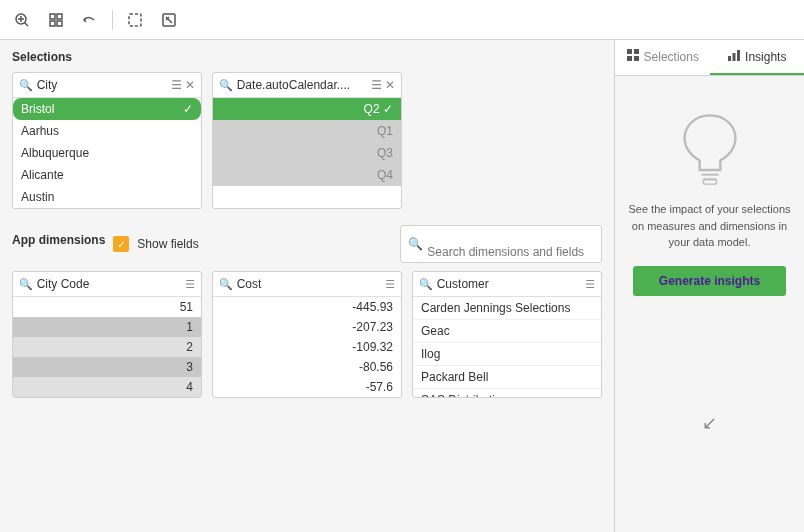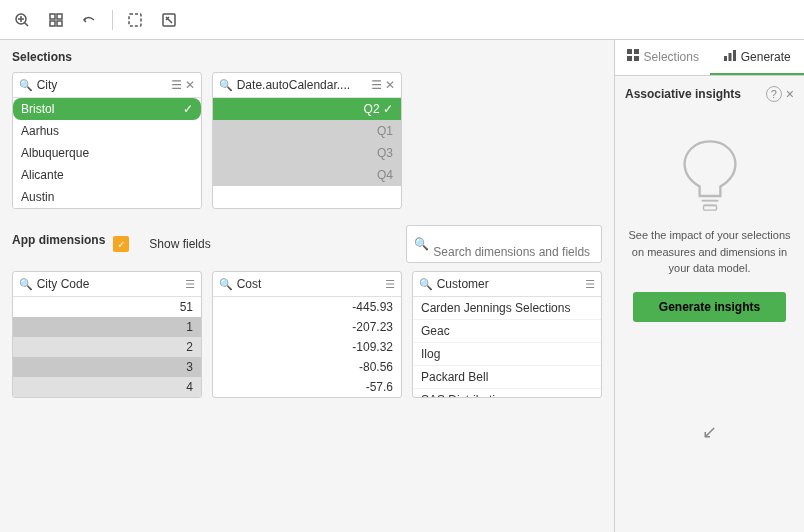--- a/index.html
+++ b/index.html
@@ -33,21 +33,21 @@
     .list-item.possible { background: #fff; color: #333; }
 
     .date-list-item { padding: 4px 8px; font-size: 12px; cursor: pointer; display: flex; align-items: center; justify-content: flex-end; }
     .date-list-item.selected { background: #4caf50; color: #fff; }
     .date-list-item.excluded { background: #d0d0d0; color: #888; }
 
     
     .app-dimensions-section { padding: 8px 12px 6px; background: #f5f5f5; }
     .app-dimensions-header { display: flex; align-items: center; gap: 8px; margin-bottom: 8px; }
     .show-fields-checkbox { width: 16px; height: 16px; background: #f5a623; border: none; border-radius: 2px; display: flex; align-items: center; justify-content: center; color: #fff; font-size: 10px; cursor: pointer; }
-    .show-fields-label { font-size: 12px; color: #333; margin-left: 12px; }
+    .show-fields-label { font-size: 12px; color: #333; }
 
     .search-bar { flex: 1; display: flex; align-items: center; gap: 4px; background: #fff; border: 1px solid #d0d0d0; border-radius: 3px; padding: 3px 7px; }
     .search-bar input { border: none; outline: none; font-size: 12px; flex: 1; background: transparent; }
 
     .dimension-cards { display: flex; gap: 10px; }
     .dimension-card { flex: 1; background: #fff; border: 1px solid #d0d0d0; border-radius: 3px; overflow: hidden; min-width: 0; }
     .dim-card-header { display: flex; align-items: center; padding: 5px 6px; border-bottom: 1px solid #e0e0e0; gap: 4px; }
     .dim-card-title { flex: 1; font-size: 12px; color: #333; overflow: hidden; text-overflow: ellipsis; white-space: nowrap; }
 
     .dim-list-item { padding: 4px 8px; font-size: 12px; color: #333; display: flex; justify-content: flex-end; }
@@ -70,21 +70,21 @@
     .insights-title { font-size: 12px; font-weight: 600; color: #333; }
     .insights-actions { display: flex; gap: 4px; align-items: center; }
     .insights-close { cursor: pointer; color: #888; font-size: 14px; }
     .insights-help { cursor: pointer; color: #888; font-size: 11px; width: 16px; height: 16px; border-radius: 50%; border: 1px solid #aaa; display: flex; align-items: center; justify-content: center; }
 
     .lightbulb-container { display: flex; justify-content: center; margin: 20px 0 15px; }
     .lightbulb-svg { width: 70px; height: 80px; }
 
     .insights-text { font-size: 11px; color: #555; text-align: center; line-height: 1.5; margin-bottom: 15px; }
 
-    .generate-btn { background: #4caf50; color: #000000; border: none; border-radius: 3px; padding: 8px 26px; font-size: 12px; cursor: pointer; font-weight: 600; align-self: center; }
+    .generate-btn { background: #4caf50; color: #4c1d95; border: none; border-radius: 3px; padding: 8px 26px; font-size: 12px; cursor: pointer; font-weight: 600; align-self: center; }
 
     .card-body { position: relative; max-height: 120px; overflow: hidden; }
 
     .app-dim-rows { max-height: 100px; overflow: hidden; }
   </style>
 </head>
 <body>
 
 <div class="toolbar">
   <button class="toolbar-btn" title="Zoom in">
@@ -262,32 +262,25 @@
         <span>Selections</span>
       </div>
       <div class="right-tab active">
         <span>
           <svg width="14" height="14" viewBox="0 0 14 14" fill="none">
             <rect x="1" y="8" width="3" height="5" fill="#555"></rect>
             <rect x="5.5" y="5" width="3" height="8" fill="#555"></rect>
             <rect x="10" y="2" width="3" height="11" fill="#555"></rect>
           </svg>
         </span>
-        <span>Generate</span>
+        <span>Insights</span>
       </div>
     </div>
 
     <div class="insights-panel">
-      <div class="insights-header">
-        <span class="insights-title">Associative insights</span>
-        <div class="insights-actions">
-          <span class="insights-help">?</span>
-          <span class="insights-close">×</span>
-        </div>
-      </div>
 
       <div class="lightbulb-container">
         <svg class="lightbulb-svg" viewBox="0 0 70 85" fill="none" xmlns="http://www.w3.org/2000/svg">
 
           <path d="M35 10 C18 10 8 22 8 34 C8 44 14 52 24 58 L24 68 L46 68 L46 58 C56 52 62 44 62 34 C62 22 52 10 35 10 Z" stroke="#bbb" stroke-width="2.5" fill="none"></path>
 
           <line x1="24" y1="68" x2="46" y2="68" stroke="#bbb" stroke-width="2"></line>
           <line x1="26" y1="73" x2="44" y2="73" stroke="#bbb" stroke-width="2"></line>
           <line x1="28" y1="78" x2="42" y2="78" stroke="#bbb" stroke-width="2"></line>
 

